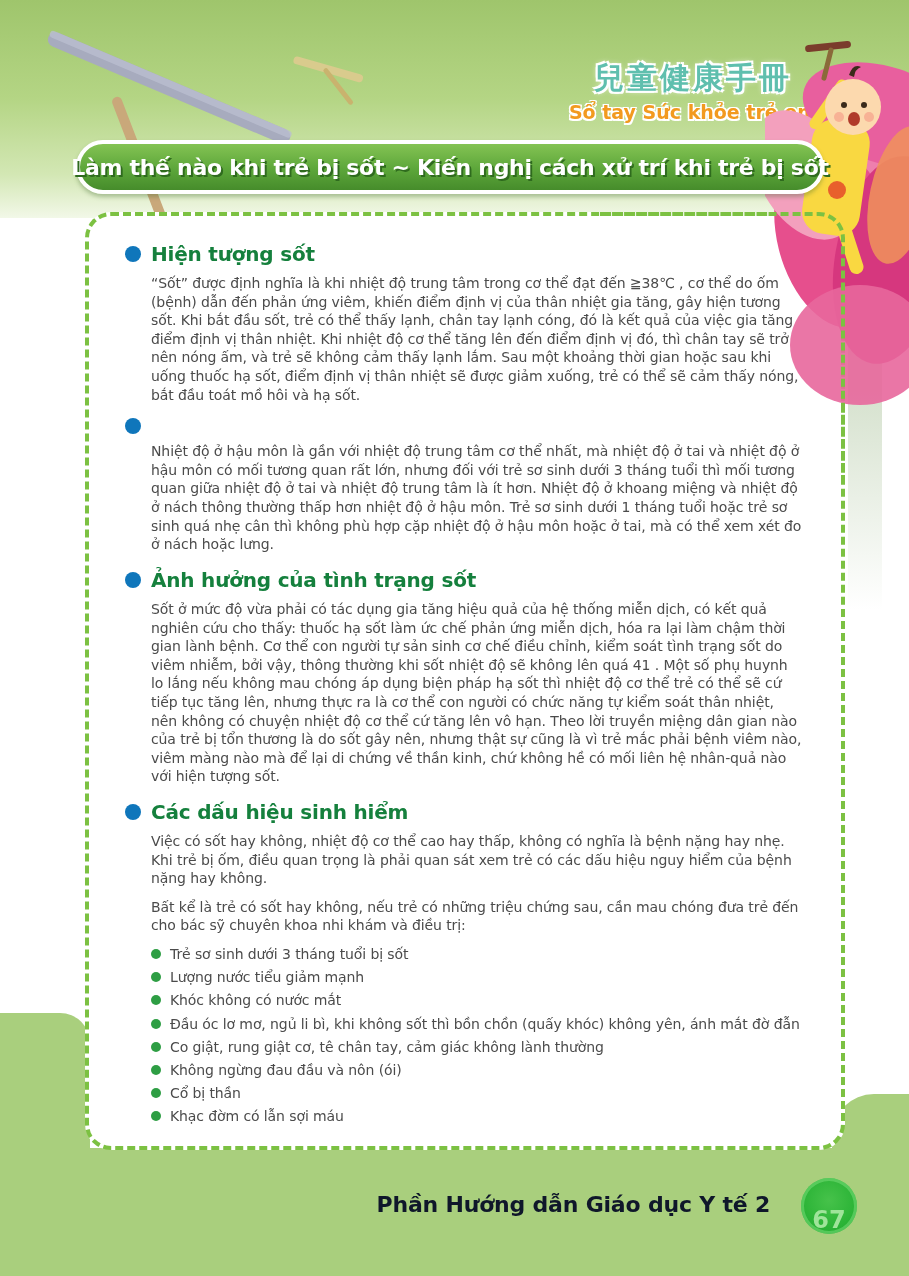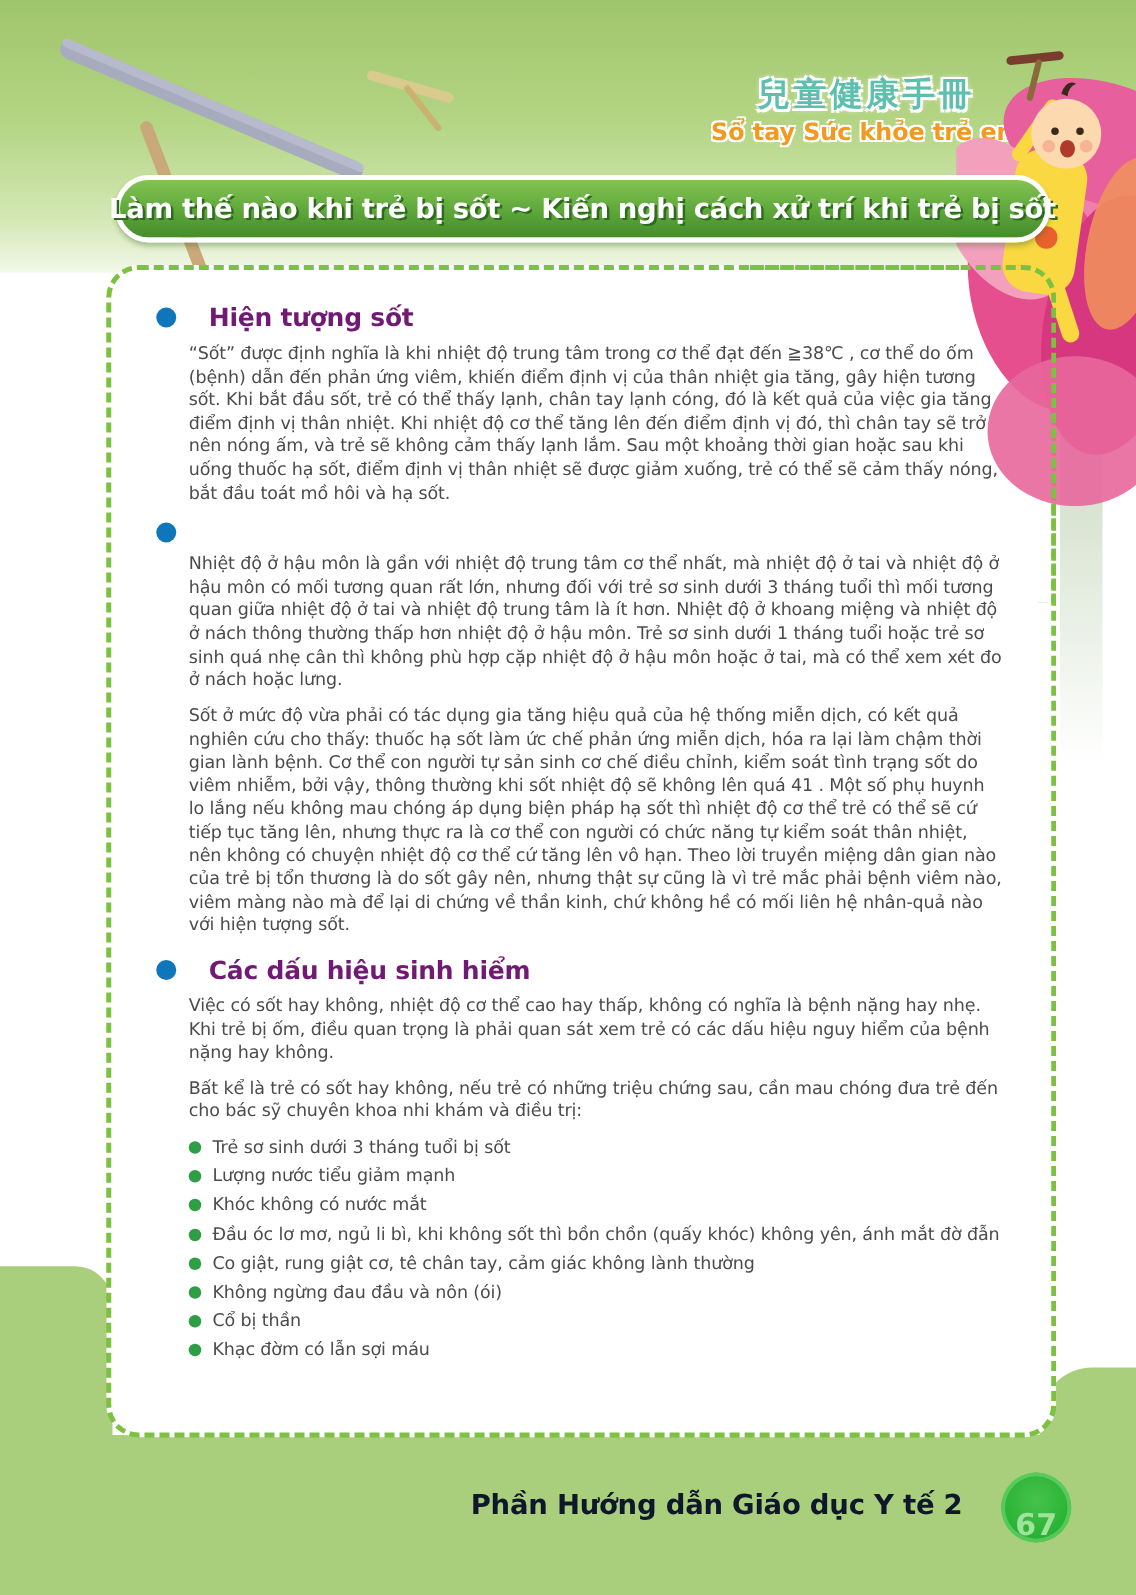--- a/index.html
+++ b/index.html
@@ -9,36 +9,36 @@
   }
   
   .top-band{
     position:absolute; left:0; top:0; width:909px; height:218px; z-index:0;
     background:linear-gradient(to bottom,#9fc56c 0%,#b4d584 45%,#d3e7b4 80%,#f2f8e8 100%);
   }
   .toys-svg{position:absolute; left:0; top:0;}
   
   .logo{position:absolute; right:92px; top:58px; text-align:center; z-index:2;}
   .logo-zh{
-    font-size:26px; font-weight:bold; letter-spacing:3px; color:#5fbfae;
+    font-size:30px; font-weight:bold; letter-spacing:3px; color:#5fbfae;
     text-shadow:-2px -2px 0 #fff,2px -2px 0 #fff,-2px 2px 0 #fff,2px 2px 0 #fff,0 0 6px #ffffff;
   }
   .logo-vi{
     margin-top:2px; font-size:19px; font-weight:bold; color:#f29a1f;
     text-shadow:-1.5px -1.5px 0 #fff,1.5px -1.5px 0 #fff,-1.5px 1.5px 0 #fff,1.5px 1.5px 0 #fff;
   }
   
   .flower{position:absolute; left:765px; top:25px; z-index:2;}
   .stem-fade{
     position:absolute; left:848px; top:330px; width:34px; height:280px; z-index:0;
     background:linear-gradient(to bottom,rgba(150,180,130,.5),rgba(150,180,130,0));
   }
   
   .banner{
-    position:absolute; left:92px; top:140px; width:748px; height:54px; z-index:4;
+    position:absolute; left:76px; top:140px; width:748px; height:54px; z-index:4;
     border:4px solid #ffffff; border-radius:31px; box-sizing:border-box;
     background:linear-gradient(to bottom,#84c353 0%,#5ca63a 55%,#468c2b 100%);
     display:flex; align-items:center; justify-content:center;
     box-shadow:0 3px 4px rgba(60,100,40,.35);
   }
   .banner-text{
     color:#ffffff; font-size:22px; font-weight:bold; white-space:nowrap; letter-spacing:-.3px;
     text-shadow:2px 2px 0 #2f6b1e;
   }
   
@@ -52,21 +52,21 @@
     box-sizing:border-box; padding:24px 38px 16px 36px; overflow:hidden;
   }
   .border-overlay{
     position:absolute; left:600px; top:212px; width:245px; height:270px; z-index:3;
     border-top:4px dashed #7cc142; border-right:4px dashed #7cc142;
     border-top-right-radius:26px; box-sizing:border-box; pointer-events:none;
   }
   .sec-heading{display:flex; align-items:center; margin:14px 0 8px 0;}
   .sec-heading:first-child{margin-top:2px;}
   .sec-dot{width:16px; height:16px; border-radius:50%; background:#0f76bb; margin-right:10px; flex:none;}
-  .sec-title{color:#701a75; font-size:20px; font-weight:bold; letter-spacing:-.2px;margin-left:16px;}
+  .sec-title{color:#15803d; font-size:20px; font-weight:bold; letter-spacing:-.2px;}
   .panel p{
     margin:6px 0 10px 26px; color:#4b4b4b; font-size:14px; line-height:1.33; letter-spacing:-.1px;
   }
   ul.danger-list{list-style:none; margin:4px 0 0 26px; padding:0;}
   ul.danger-list li{
     position:relative; padding-left:19px; margin-bottom:5px;
     color:#4b4b4b; font-size:14px; line-height:1.3; letter-spacing:-.1px;
   }
   ul.danger-list li .li-dot{
     position:absolute; left:0; top:4px; width:10px; height:10px; border-radius:50%; background:#2e9e44;
@@ -124,20 +124,24 @@
       <span class="sec-dot"></span>
       <span class="sec-title">Hiện tượng sốt</span>
     </div>
     <p>“Sốt” được định nghĩa là khi nhiệt độ trung tâm trong cơ thể đạt đến ≧38℃ , cơ thể do ốm (bệnh) dẫn đến phản ứng viêm, khiến điểm định vị của thân nhiệt gia tăng, gây hiện tương sốt. Khi bắt đầu sốt, trẻ có thể thấy lạnh, chân tay lạnh cóng, đó là kết quả của việc gia tăng điểm định vị thân nhiệt. Khi nhiệt độ cơ thể tăng lên đến điểm định vị đó, thì chân tay sẽ trở nên nóng ấm, và trẻ sẽ không cảm thấy lạnh lắm. Sau một khoảng thời gian hoặc sau khi uống thuốc hạ sốt, điểm định vị thân nhiệt sẽ được giảm xuống, trẻ có thể sẽ cảm thấy nóng, bắt đầu toát mồ hôi và hạ sốt.</p>
 
     <div class="sec-heading">
       <span class="sec-dot"></span>
     </div>
     <p>Nhiệt độ ở hậu môn là gần với nhiệt độ trung tâm cơ thể nhất, mà nhiệt độ ở tai và nhiệt độ ở hậu môn có mối tương quan rất lớn, nhưng đối với trẻ sơ sinh dưới 3 tháng tuổi thì mối tương quan giữa nhiệt độ ở tai và nhiệt độ trung tâm là ít hơn. Nhiệt độ ở khoang miệng và nhiệt độ ở nách thông thường thấp hơn nhiệt độ ở hậu môn. Trẻ sơ sinh dưới 1 tháng tuổi hoặc trẻ sơ sinh quá nhẹ cân thì không phù hợp cặp nhiệt độ ở hậu môn hoặc ở tai, mà có thể xem xét đo ở nách hoặc lưng.</p>
 
+    <div class="sec-heading">
+      <span class="sec-dot"></span>
+      <span class="sec-title">Ảnh hưởng của tình trạng sốt</span>
+    </div>
     <p>Sốt ở mức độ vừa phải có tác dụng gia tăng hiệu quả của hệ thống miễn dịch, có kết quả nghiên cứu cho thấy: thuốc hạ sốt làm ức chế phản ứng miễn dịch, hóa ra lại làm chậm thời gian lành bệnh. Cơ thể con người tự sản sinh cơ chế điều chỉnh, kiểm soát tình trạng sốt do viêm nhiễm, bởi vậy, thông thường khi sốt nhiệt độ sẽ không lên quá 41 . Một số phụ huynh lo lắng nếu không mau chóng áp dụng biện pháp hạ sốt thì nhiệt độ cơ thể trẻ có thể sẽ cứ tiếp tục tăng lên, nhưng thực ra là cơ thể con người có chức năng tự kiểm soát thân nhiệt, nên không có chuyện nhiệt độ cơ thể cứ tăng lên vô hạn. Theo lời truyền miệng dân gian nào của trẻ bị tổn thương là do sốt gây nên, nhưng thật sự cũng là vì trẻ mắc phải bệnh viêm nào, viêm màng nào mà để lại di chứng về thần kinh, chứ không hề có mối liên hệ nhân-quả nào với hiện tượng sốt.</p>
 
     <div class="sec-heading">
       <span class="sec-dot"></span>
       <span class="sec-title">Các dấu hiệu sinh hiểm</span>
     </div>
     <p>Việc có sốt hay không, nhiệt độ cơ thể cao hay thấp, không có nghĩa là bệnh nặng hay nhẹ. Khi trẻ bị ốm, điều quan trọng là phải quan sát xem trẻ có các dấu hiệu nguy hiểm của bệnh nặng hay không.</p>
     <p>Bất kể là trẻ có sốt hay không, nếu trẻ có những triệu chứng sau, cần mau chóng đưa trẻ đến cho bác sỹ chuyên khoa nhi khám và điều trị:</p>
 
     <ul class="danger-list">

